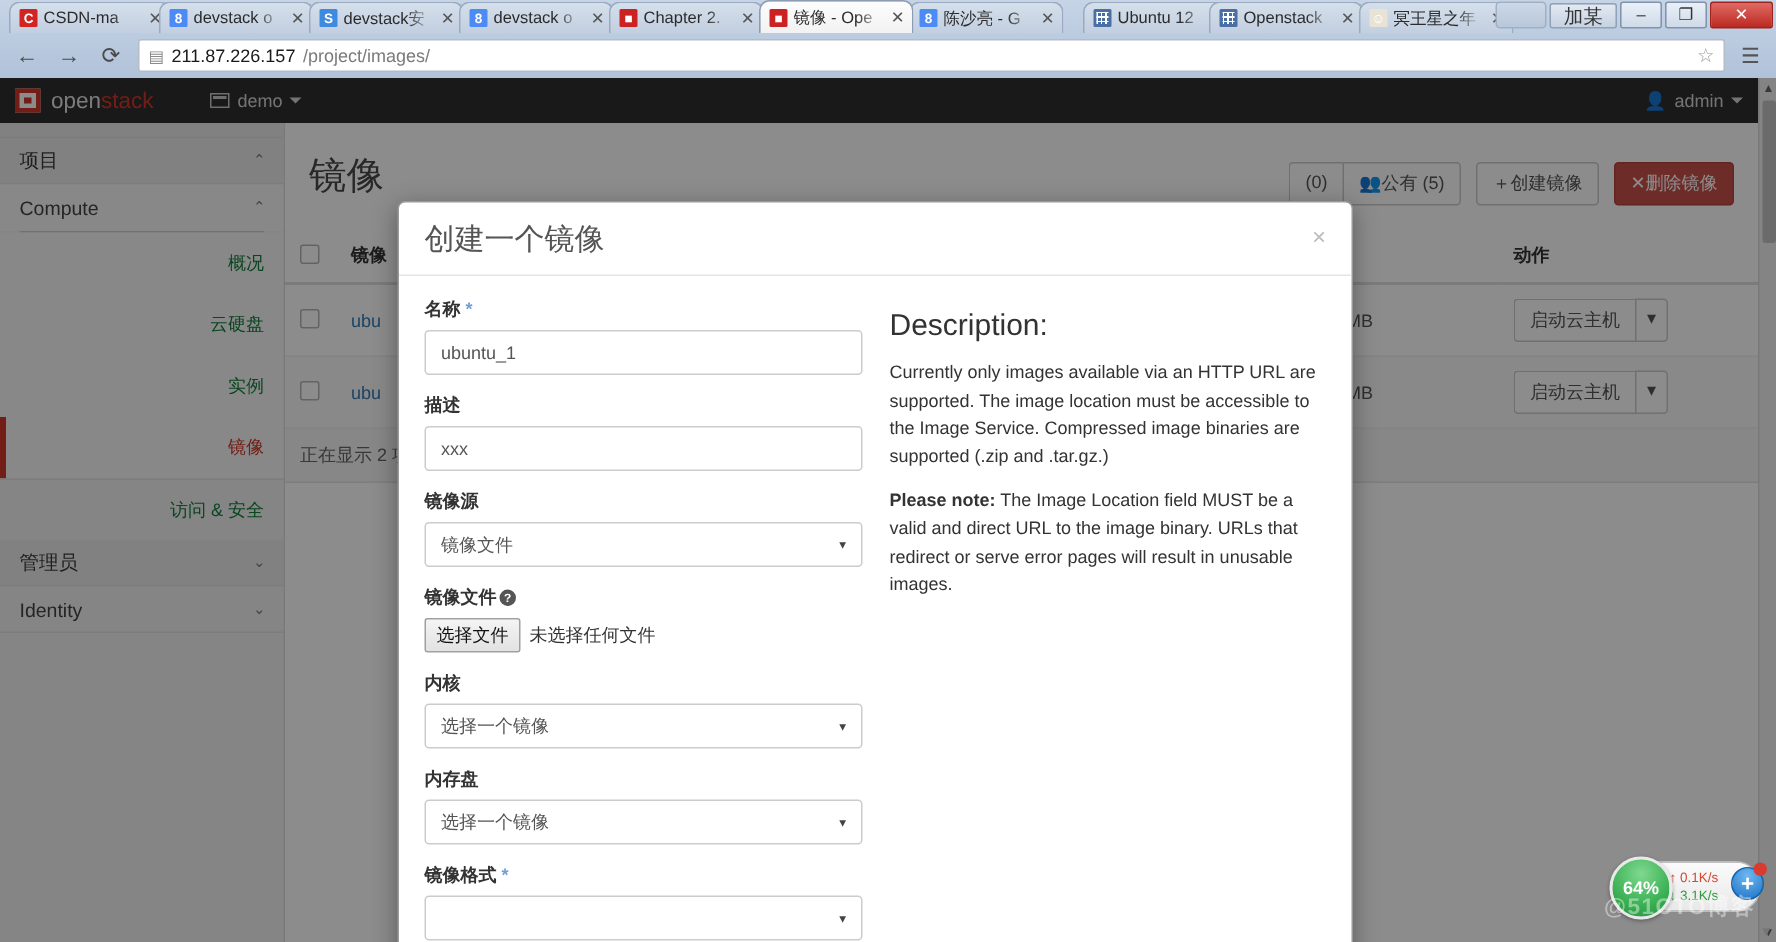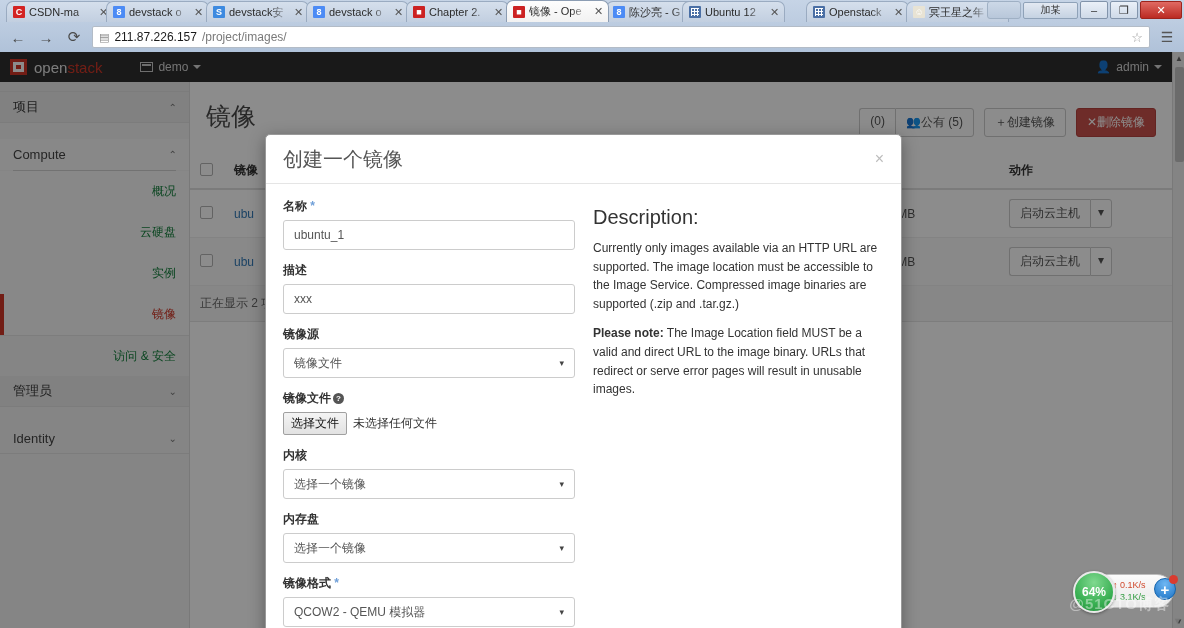--- a/index.html
+++ b/index.html
@@ -53,23 +53,23 @@
   .fav-face { background: #e8e3d4; border-radius: 2px; color: #444; }
   .tab .tab-title {
     flex: 1 1 auto; overflow: hidden; text-overflow: clip;
     -webkit-mask-image: linear-gradient(to right,#000 70%,transparent 100%);
             mask-image: linear-gradient(to right,#000 70%,transparent 100%);
   }
   .tab .tab-close { flex: none; font-size: 11px; color: #555; width: 11px; text-align: center; }
 
   .win-buttons { position: absolute; right: 2px; top: 1px; display: flex; gap: 2px; align-items: center; }
   .win-extra {
-    width: 55px; height: 17px; background: linear-gradient(to bottom,#e3e9f2,#c5d2e2);
+    width: 45px; height: 17px; background: linear-gradient(to bottom,#e3e9f2,#c5d2e2);
     border: 1px solid #8fa2b8; border-radius: 2px;
-    font-size: 10px; color: #333; text-align: center; line-height: 15px; font-family: Liberation Mono, monospace;
+    font-size: 13px; color: #333; text-align: center; line-height: 15px;
   }
   .win-blank {
     width: 34px; height: 18px; background: linear-gradient(to bottom,#ccd8e7,#b8c7da);
     border: 1px solid #9fb0c4; border-radius: 3px;
   }
   .win-btn {
     width: 28px; height: 18px; border: 1px solid #8294ab; border-radius: 2px;
     background: linear-gradient(to bottom,#eaf0f8,#cfdae8);
     font-size: 11px; color: #333; text-align: center; line-height: 16px;
   }
@@ -125,21 +125,21 @@
 
   .sidebar {
     position: absolute; left: 0; top: 30px; width: 190px; bottom: 0;
     background: #f2f2f2; border-right: 1px solid #dcdcdc;
   }
   .side-group {
     height: 31px; display: flex; align-items: center; justify-content: space-between;
     padding: 0 12px 0 13px; font-size: 13px; color: #3a3a3a;
     border-bottom: 1px solid #e2e2e2; background: #ececec;
   }
-  .side-group.sub { background: #f7f7f7; font-size: 13px; color: #444; border-bottom: none; margin-top: 16px; }
+  .side-group.sub { background: #f7f7f7; font-size: 13px; color: #444; border-bottom: none; }
   .side-rule { height: 1px; background: #cfcfcf; margin: 0 13px; }
   .side-item {
     height: 41px; display: flex; align-items: center; justify-content: flex-end;
     padding: 0 13px; font-size: 12px; color: #15803d; background: #f7f7f7;
   }
   .side-item.active { color: #cf3627; border-left: 4px solid #cf3627; padding-left: 9px; background: #f7f7f7; }
   .side-item.bordered { border-top: 1px solid #e4e4e4; background: #f2f2f2; }
   .chev { font-size: 10px; color: #7a7a7a; }
 
   .content { position: absolute; left: 190px; top: 30px; right: 12px; bottom: 0; background: #fff; }
@@ -293,21 +293,21 @@
     <div class="tab active" style="left:506px;width:103px;">
       <span class="favicon fav-os">■</span>
       <span class="tab-title">镜像 - Ope</span>
       <span class="tab-close">✕</span>
     </div>
     <div class="tab" style="left:606px;width:103px;">
       <span class="favicon fav-google">8</span>
       <span class="tab-title">陈沙亮 - G</span>
       <span class="tab-close">✕</span>
     </div>
-    <div class="tab" style="left:682px;width:103px;">
+    <div class="tab" style="left:722px;width:103px;">
       <span class="favicon fav-grid"></span>
       <span class="tab-title">Ubuntu 12</span>
       <span class="tab-close">✕</span>
     </div>
     <div class="tab" style="left:806px;width:103px;">
       <span class="favicon fav-grid"></span>
       <span class="tab-title">Openstack</span>
       <span class="tab-close">✕</span>
     </div>
     <div class="tab" style="left:906px;width:103px;">
@@ -512,21 +512,20 @@
             <span class="sel-caret">▾</span>
           </div>
         </div>
 
         <div class="fgroup">
           <label class="flabel">
             <span>镜像格式</span>
             <span class="req">*</span>
           </label>
           <div class="fselect">
-            <span>QCOW2 - QEMU 模拟器</span>
             <span class="sel-caret">▾</span>
           </div>
         </div>
 
       </div>
 
       <div class="desc-col">
         <div class="desc-title">Description:</div>
         <p class="desc-p">Currently only images available via an HTTP URL are supported. The image location must be accessible to the Image Service. Compressed image binaries are supported (.zip and .tar.gz.)</p>
         <p class="desc-p">

